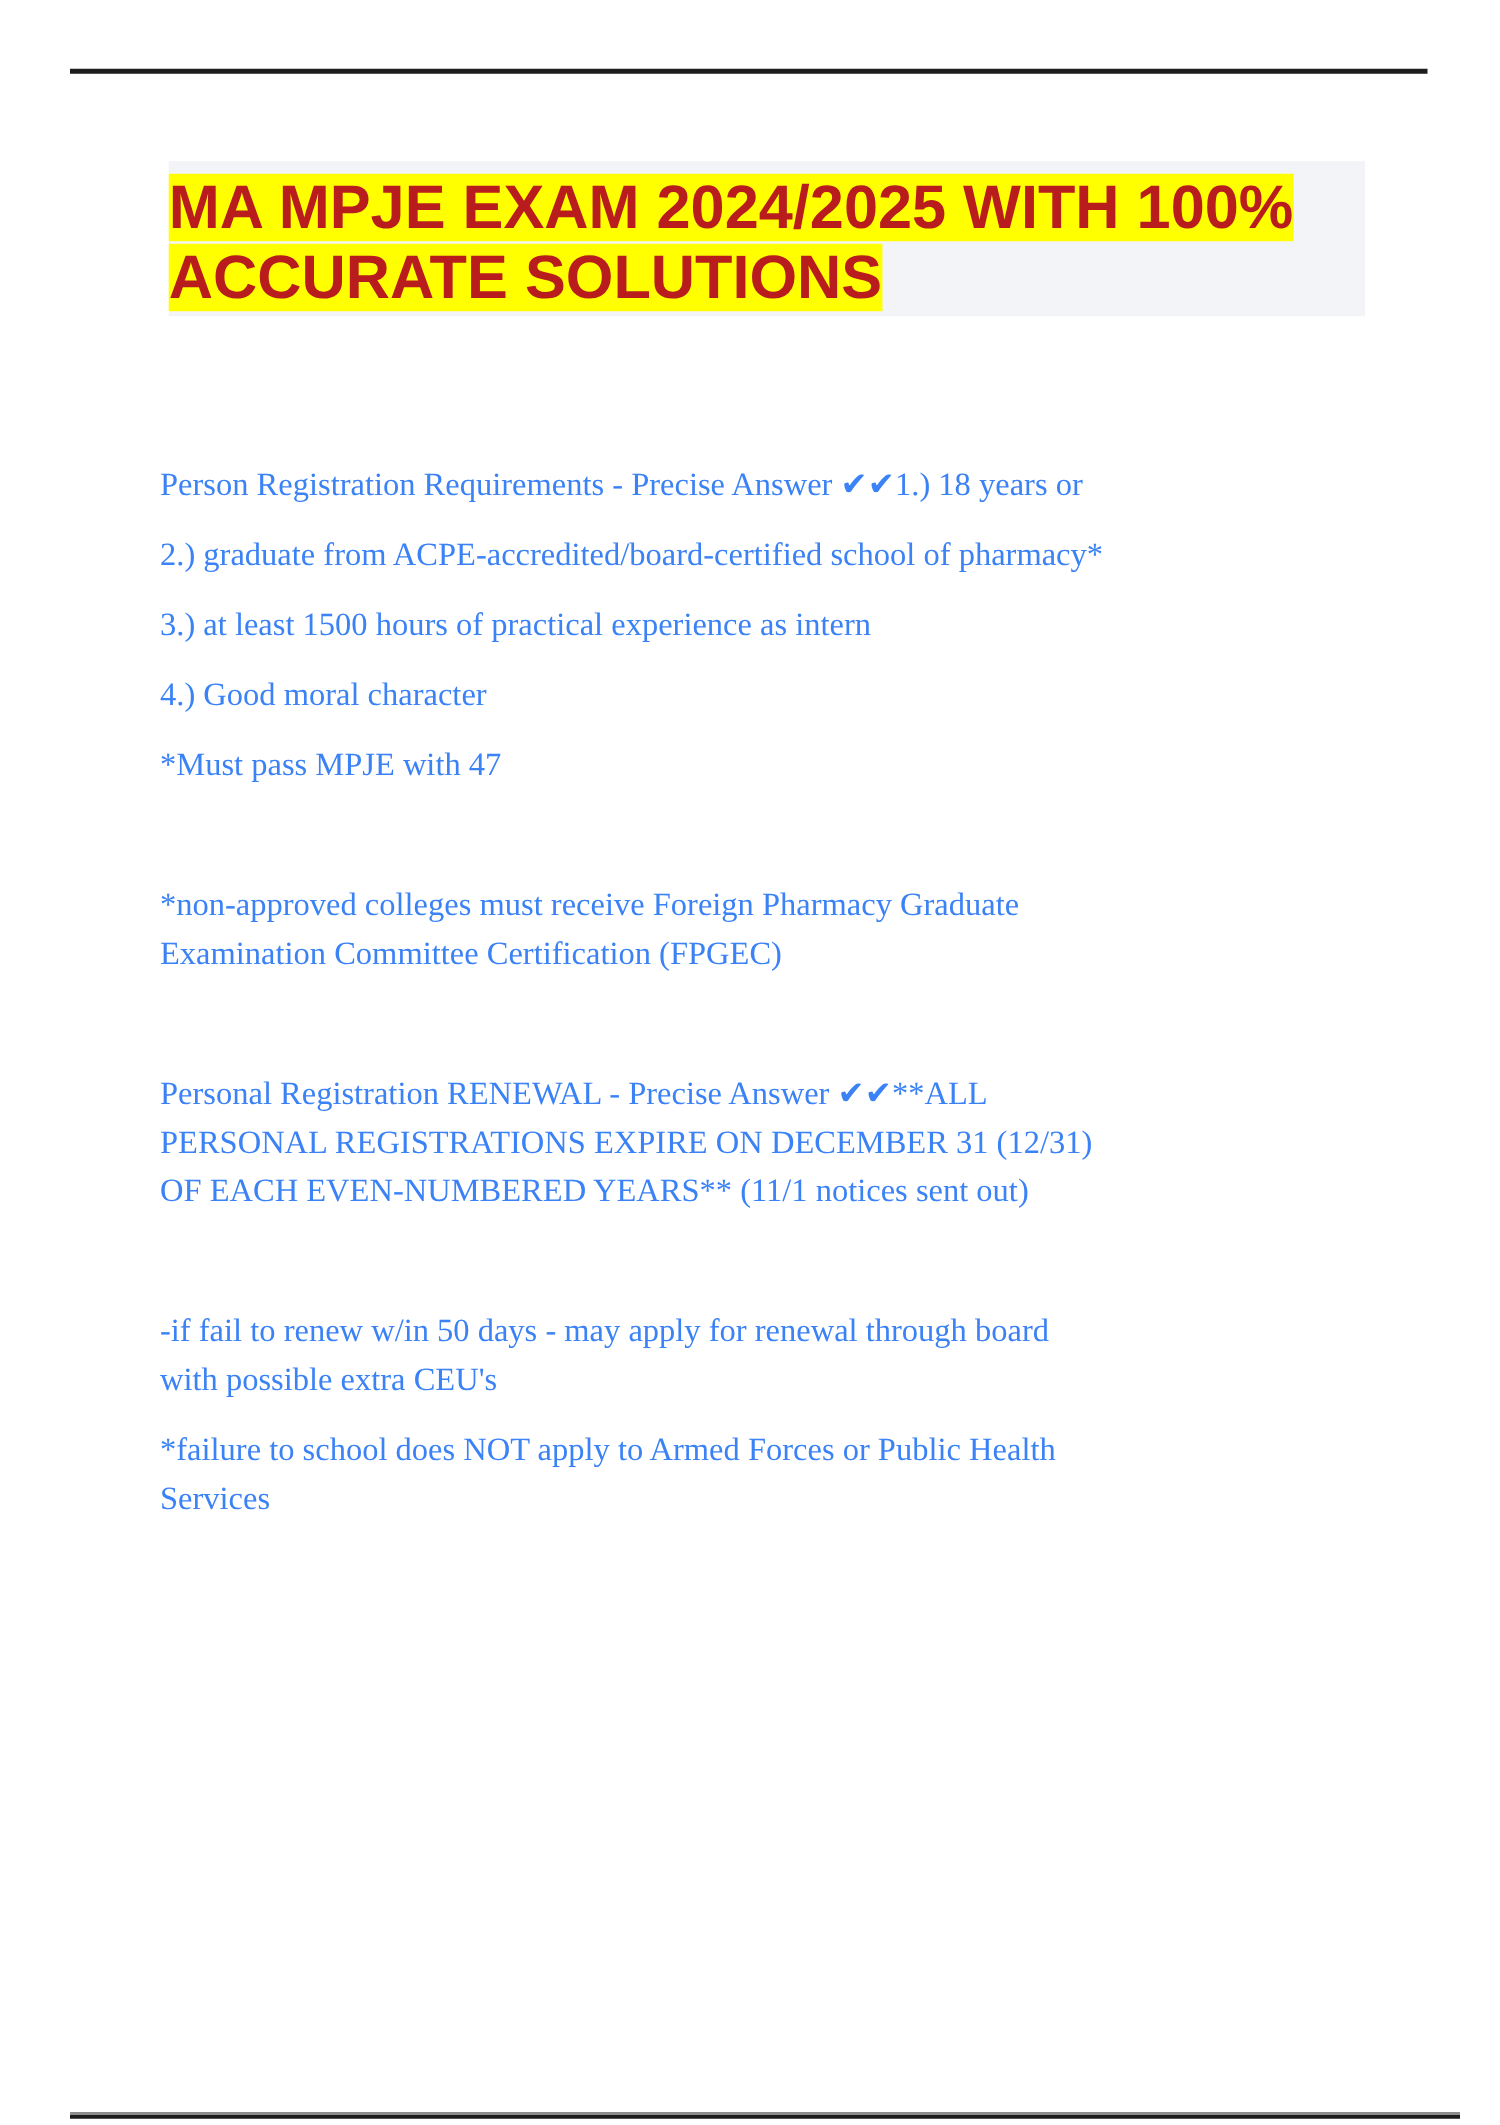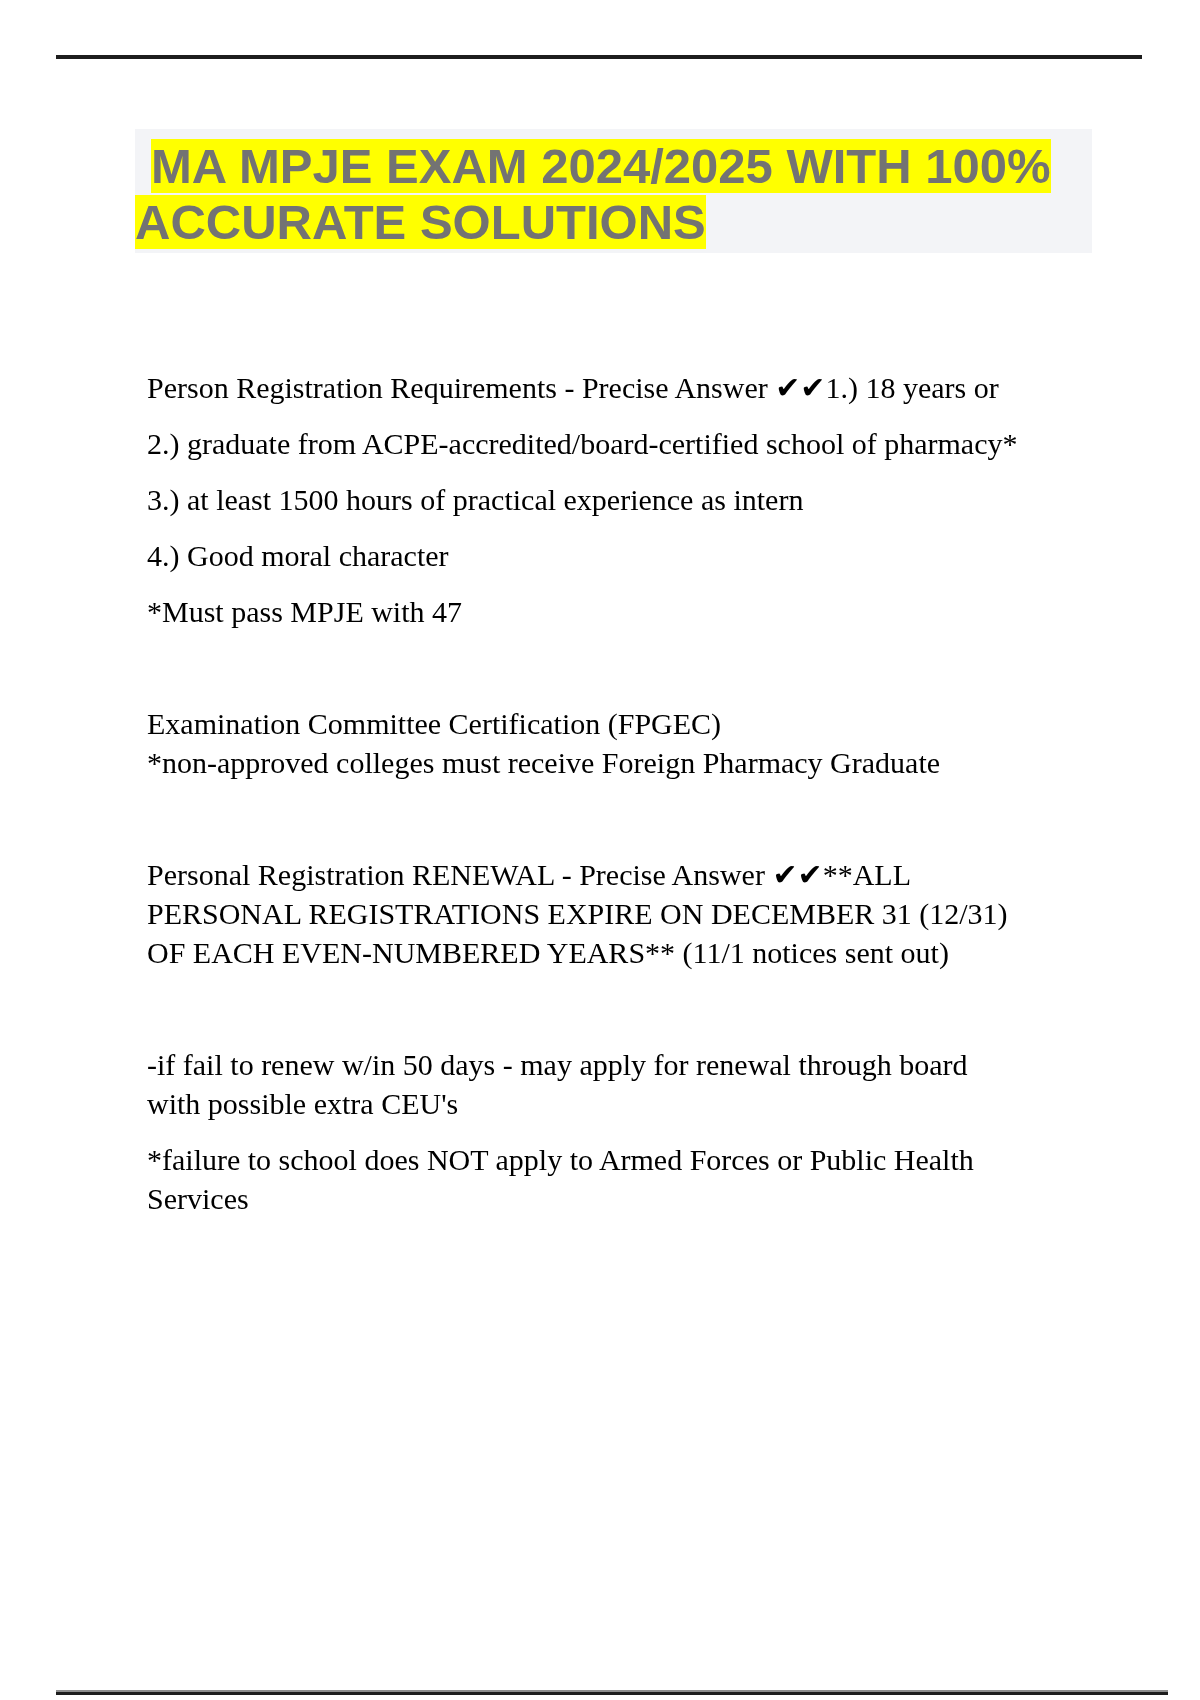--- a/index.html
+++ b/index.html
@@ -38,31 +38,30 @@
     width: 957px;
     padding: 9px 0 3px 0;
     background: #f3f4f7;
     font-family: "Liberation Sans", "DejaVu Sans", sans-serif;
     font-weight: bold;
     font-size: 49px;
     line-height: 56px;
   }
   .title-highlight {
     background: #ffff00;
-    color: #737373;
-    margin-left: 16px;
+    color: #b91c1c;
   }
   .doc-body {
     position: absolute;
-    left: 147px;
+    left: 128px;
     top: 368px;
     width: 900px;
-    font-size: 30px;
+    font-size: 26px;
     line-height: 39px;
-    color: #000000;
+    color: #3b82f6;
   }
   .para {
     margin: 0 0 17px 0;
   }
   .line {
     min-height: 39px;
     white-space: nowrap;
   }
 </style>
 </head>
@@ -87,22 +86,22 @@
   <div class="para">
     <div class="line">4.) Good moral character</div>
   </div>
   <div class="para">
     <div class="line">*Must pass MPJE with 47</div>
   </div>
   <div class="para">
     <div class="line"></div>
   </div>
   <div class="para">
+    <div class="line">*non-approved colleges must receive Foreign Pharmacy Graduate</div>
     <div class="line">Examination Committee Certification (FPGEC)</div>
-    <div class="line">*non-approved colleges must receive Foreign Pharmacy Graduate</div>
   </div>
   <div class="para">
     <div class="line"></div>
   </div>
   <div class="para">
     <div class="line">Personal Registration RENEWAL - Precise Answer ✔✔**ALL</div>
     <div class="line">PERSONAL REGISTRATIONS EXPIRE ON DECEMBER 31 (12/31)</div>
     <div class="line">OF EACH EVEN-NUMBERED YEARS** (11/1 notices sent out)</div>
   </div>
   <div class="para">

